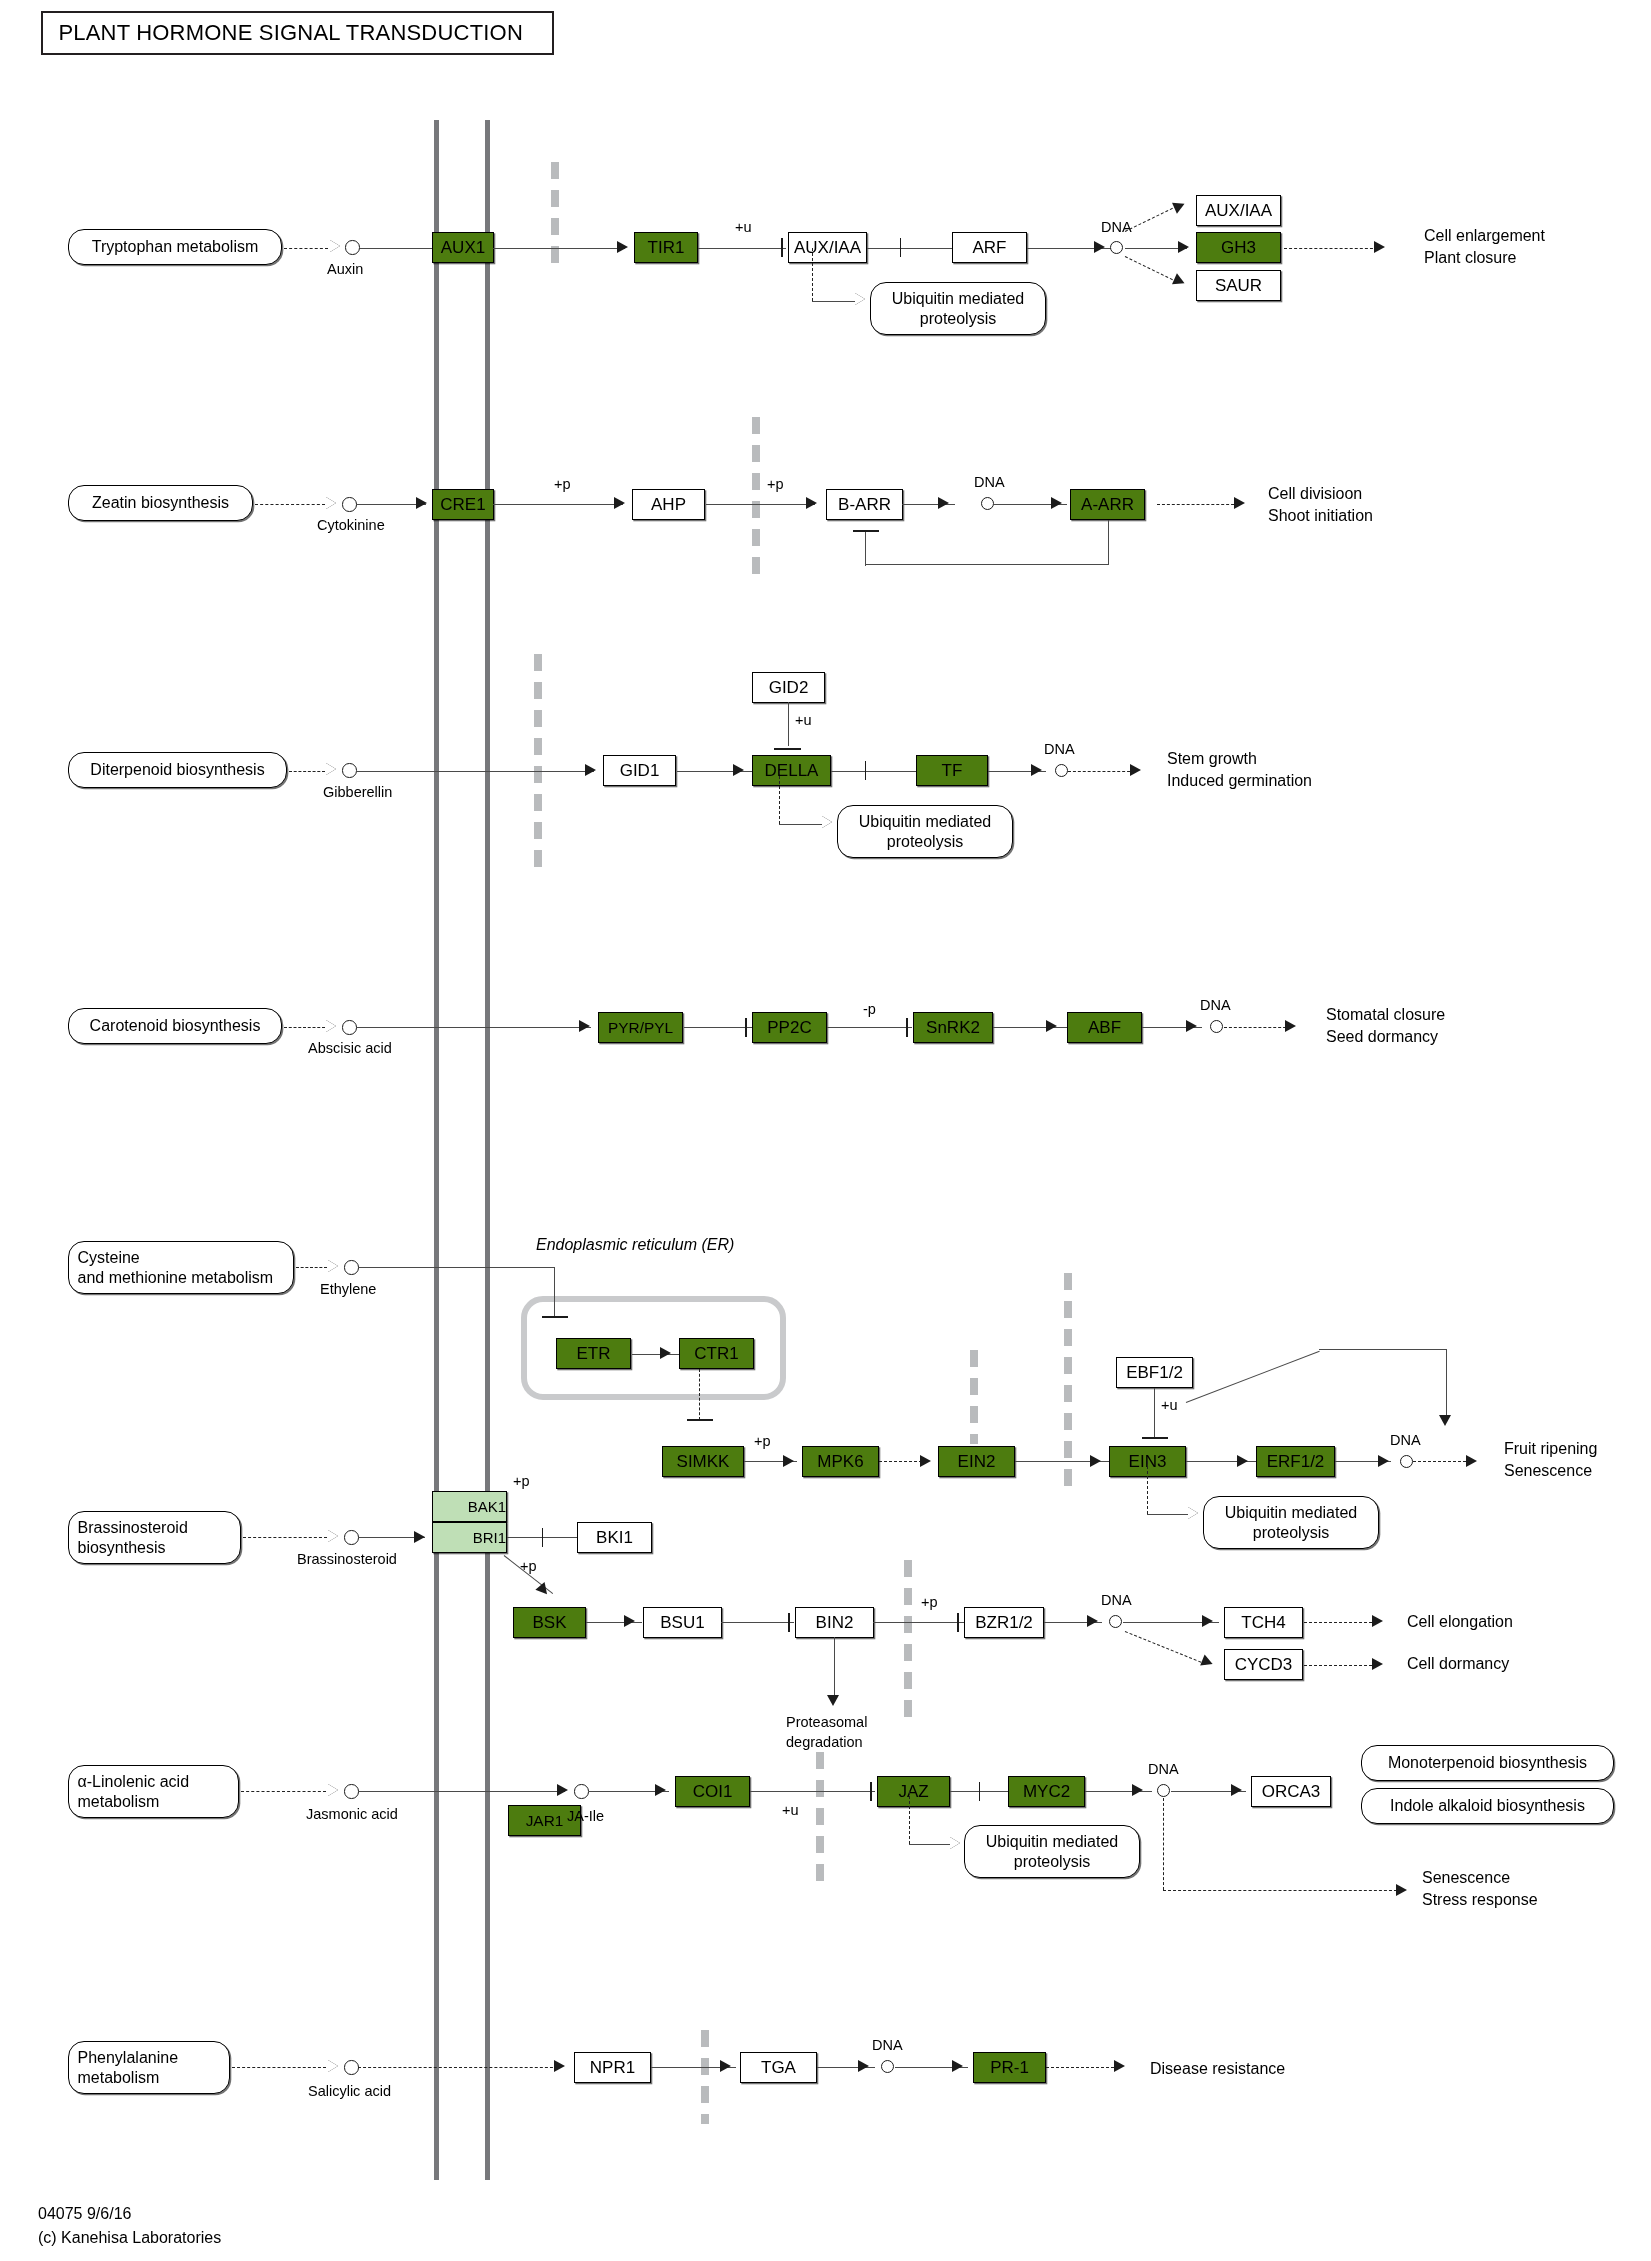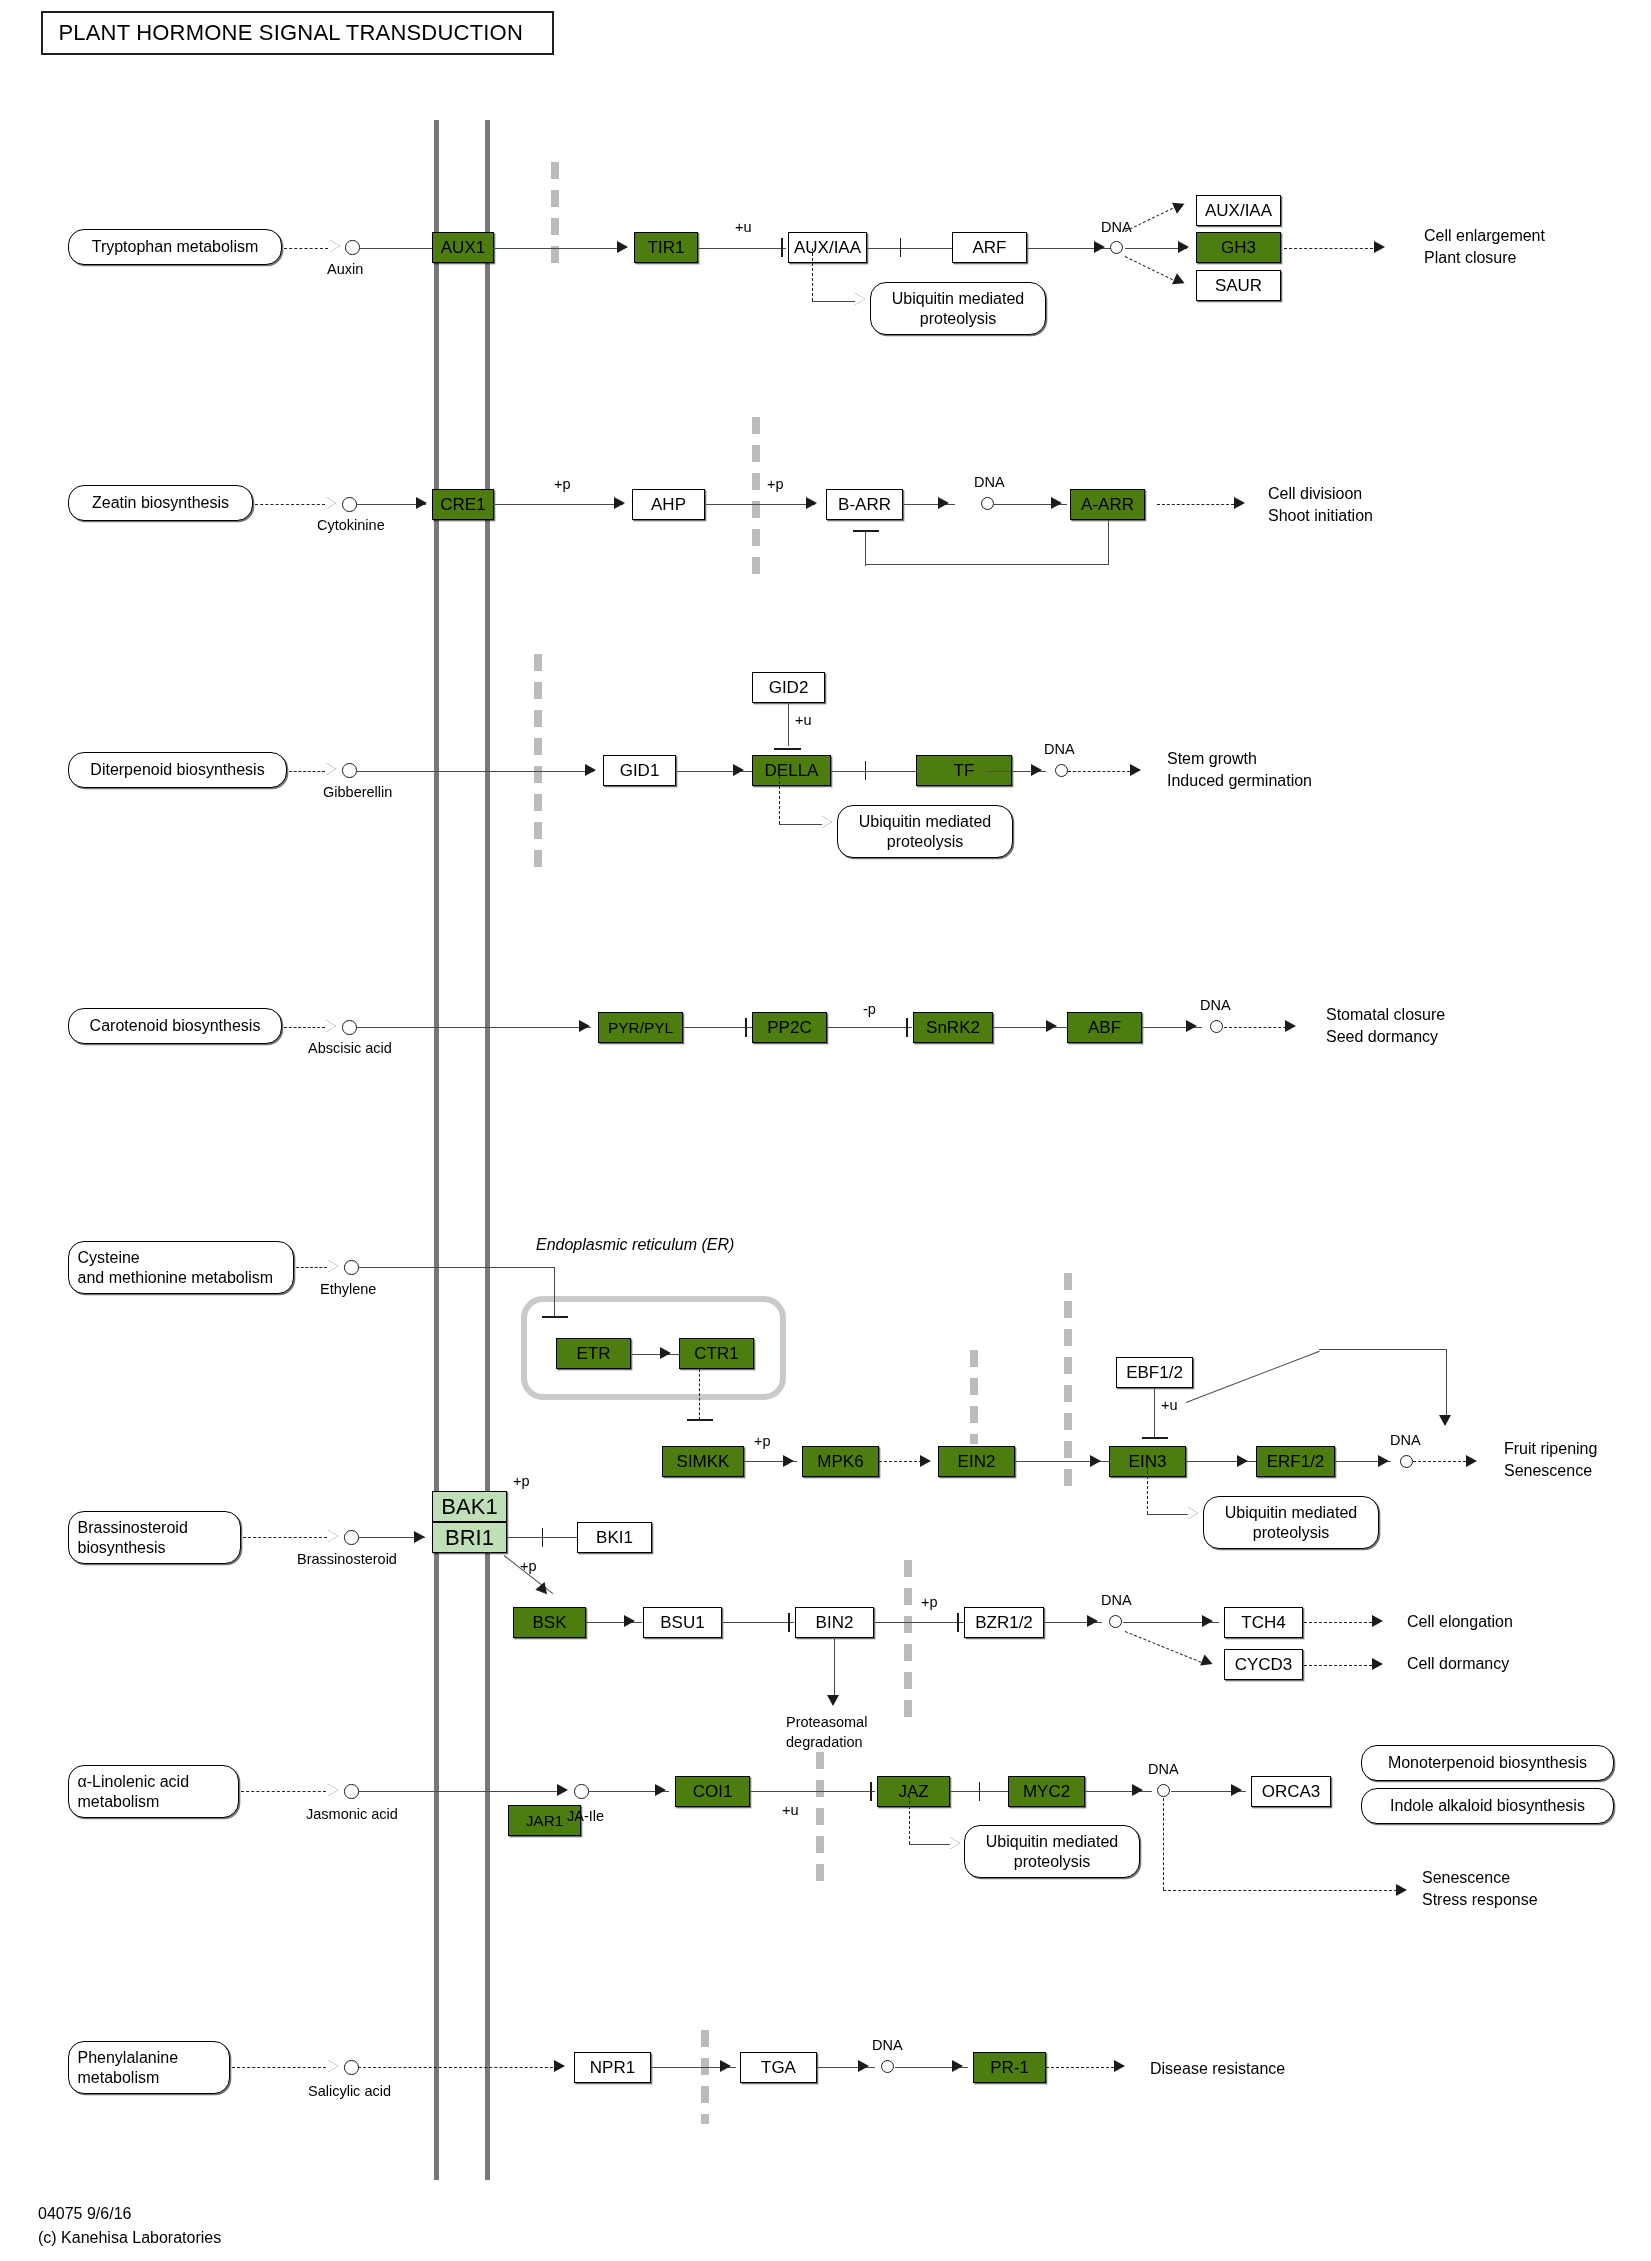--- a/index.html
+++ b/index.html
@@ -157,22 +157,22 @@
     white-space:pre;
   }
   
   .er-label{ position:absolute; font-size:16px; white-space:nowrap;font-style:italic; }
   
   .stack{
     position:absolute;
     box-sizing:border-box;
     border:1.4px solid #000;
     background:#bfdfb6;
-    display:flex; align-items:center; justify-content:center;
-    font-size:22px; height:31px; white-space:nowrap;
+    display:flex; align-items:center; justify-content:flex-end;
+    font-size:15px; height:31px; white-space:nowrap;
     box-shadow:1.3px 1.3px 0 rgba(0,0,0,.55);
   }
 </style>
 </head>
 <body>
 
 <div id="map">
 
   <div class="title-box">
     <span class="title-text">PLANT HORMONE SIGNAL TRANSDUCTION</span>
@@ -321,21 +321,21 @@
   </div>
 
   <div class="node" style="left:752px; top:672px; width:73px;">
     <span>GID2</span>
   </div>
   <div class="v-line" style="left:788px; top:702px; height:44px;"></div>
   <div class="lbl sm" style="left:795px; top:711px;">+u</div>
   <div class="tbar" style="left:774px; top:748px; width:27px;"></div>
   <div class="h-line" style="left:831px; top:771px; width:85px;"></div>
   <div class="tick" style="left:865px; top:761px;"></div>
-  <div class="node green" style="left:916px; top:755px; width:96px;">
+  <div class="node green" style="left:916px; top:755px; width:72px;">
     <span>TF</span>
   </div>
   <div class="h-line" style="left:988px; top:771px; width:58px;"></div>
   <div class="arrow" style="left:1031px; top:764px;"></div>
   <div class="lbl sm" style="left:1044px; top:740px;">DNA</div>
   <div class="dna-dot" style="left:1055px; top:764px;"></div>
   <div class="h-dash" style="left:1068px; top:771px; width:67px;"></div>
   <div class="arrow" style="left:1130px; top:764px;"></div>
   <div class="lbl" style="left:1167px; top:749px;">Stem growth</div>
   <div class="lbl" style="left:1167px; top:771px;">Induced germination</div>

